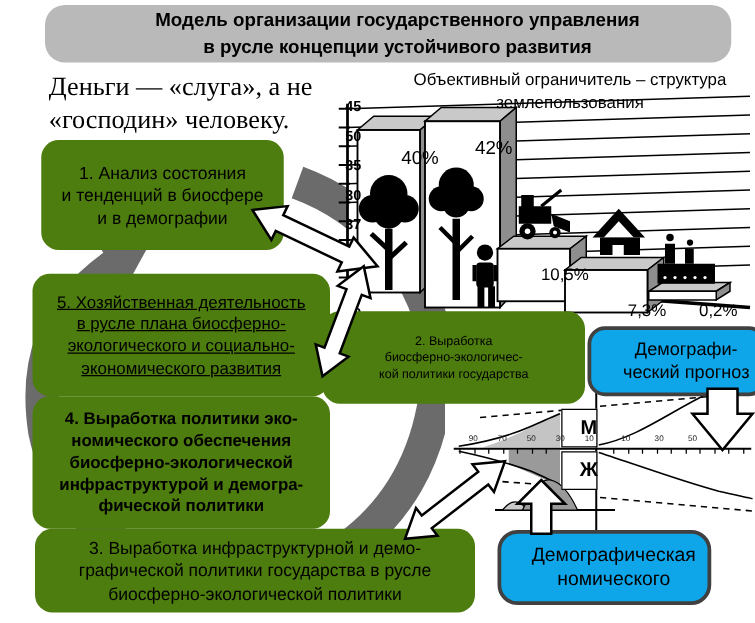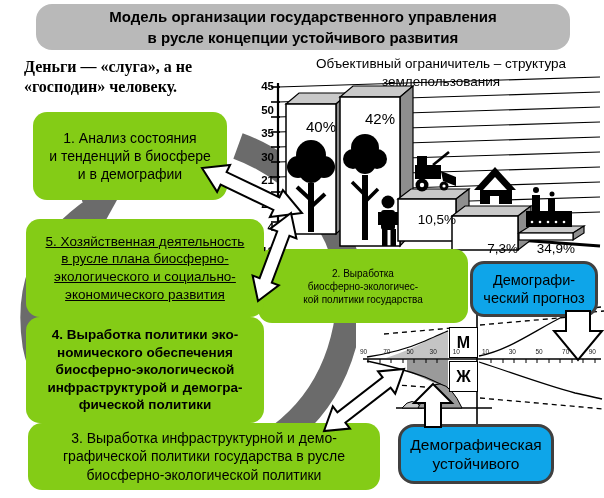--- a/index.html
+++ b/index.html
@@ -1,31 +1,31 @@
 <!DOCTYPE html>
 <html><head>
 <meta charset="utf-8">
 <style>
   html,body{margin:0;padding:0;}
   body{width:604px;height:498px;position:relative;background:#fff;
        font-family:"Liberation Sans","DejaVu Sans",sans-serif;color:#000;overflow:hidden;}
-  .abs{position:absolute;}
+  .abs{position:absolute;padding-left:15px;}
   .preline{white-space:pre-line;}
   .center{display:flex;align-items:center;justify-content:center;text-align:center;}
   svg.layer{position:absolute;left:0;top:0;width:604px;height:498px;pointer-events:none;}
   #ring-layer{z-index:1;}
   #charts-layer{z-index:2;}
   #arrows-layer{z-index:5;}
   .banner{left:36px;top:4px;width:534px;height:46px;background:#b9b9b9;border-radius:16px;
           font-weight:bold;font-size:15px;line-height:1.4;z-index:4;}
   .slogan{left:24px;top:57px;width:256px;font-family:"Liberation Serif","DejaVu Serif",serif;
-          font-weight:bold;font-size:16px;line-height:1.22;z-index:4;}
+          font-weight:normal;font-size:21px;line-height:1.22;z-index:4;}
   .chart-title{left:282px;top:55px;width:318px;text-align:center;font-weight:normal;
           font-size:13.5px;line-height:1.3;z-index:4;}
-  .gbox{background:#84cc16;border-radius:14px;font-size:13.5px;line-height:1.3;z-index:4;padding:2px 4px;}
+  .gbox{background:#4d7c0f;border-radius:14px;font-size:13.5px;line-height:1.3;z-index:4;padding:2px 4px;}
   .box1{left:33px;top:112px;width:186px;height:84px;font-size:14px;}
   .box5{left:26px;top:219px;width:230px;height:94px;text-decoration:underline;}
   .box4{left:26px;top:317px;width:230px;height:102px;font-weight:bold;}
   .box3{left:28px;top:423px;width:344px;height:63px;font-size:14px;}
   .box2{left:258px;top:249px;width:202px;height:70px;font-size:10px;}
   .wbox{background:#0ea5e9;border:3px solid #404040;z-index:4;line-height:1.25;}
   .prognosis{left:470px;top:261px;width:122px;height:50px;border-radius:14px;font-size:14.5px;}
   .reality{left:398px;top:424px;width:150px;height:54px;border-radius:16px;font-size:15.5px;}
   .ylabels{left:252px;top:81px;width:22px;height:147px;display:flex;flex-direction:column;
            justify-content:space-between;align-items:flex-end;font-weight:bold;font-size:11.5px;
@@ -221,32 +221,32 @@
 <div class="abs slogan preline">Деньги — «слуга», а не
 «господин» человеку.</div>
 <div class="abs chart-title preline">Объективный ограничитель – структура
 землепользования</div>
 
 <div class="abs ylabels">
     <span>45</span>
     <span>50</span>
     <span>35</span>
     <span>30</span>
-    <span>21</span>
+    <span>37</span>
     <span>20</span>
     <span>4</span>
     <span>10</span>
     <span>5</span>
     <span>0</span>
   </div>
 <div class="abs barlabel lbl40">40%</div>
 <div class="abs barlabel lbl42">42%</div>
 <div class="abs barlabel lbl105">10,5%</div>
 <div class="abs barlabel lbl73">7,3%</div>
-<div class="abs barlabel lbl02">34,9%</div>
+<div class="abs barlabel lbl02">0,2%</div>
 
 <div class="abs gbox box1 center preline">1. Анализ состояния
 и тенденций в биосфере
 и в демографии</div>
 <div class="abs gbox box2 center preline">2. Выработка
 биосферно-экологичес-
 кой политики государства</div>
 <div class="abs gbox box3 center preline">3. Выработка инфраструктурной и демо-
 графической политики государства в русле
 биосферно-экологической политики</div>
@@ -256,21 +256,21 @@
 инфраструктурой и демогра-
 фической политики</div>
 <div class="abs gbox box5 center preline">5. Хозяйственная деятельность
 в русле плана биосферно-
 экологического и социально-
 экономического развития</div>
 
 <div class="abs wbox prognosis center preline">Демографи-
 ческий прогноз</div>
 <div class="abs wbox reality center preline">Демографическая
-устойчивого</div>
+номического</div>
 <div class="abs mzh mbox center">М</div>
 <div class="abs mzh zhbox center">Ж</div>
 <div class="abs pyrticks pticksL">
     <span>90</span>
     <span>70</span>
     <span>50</span>
     <span>30</span>
     <span>10</span>
   </div>
 <div class="abs pyrticks pticksR">

